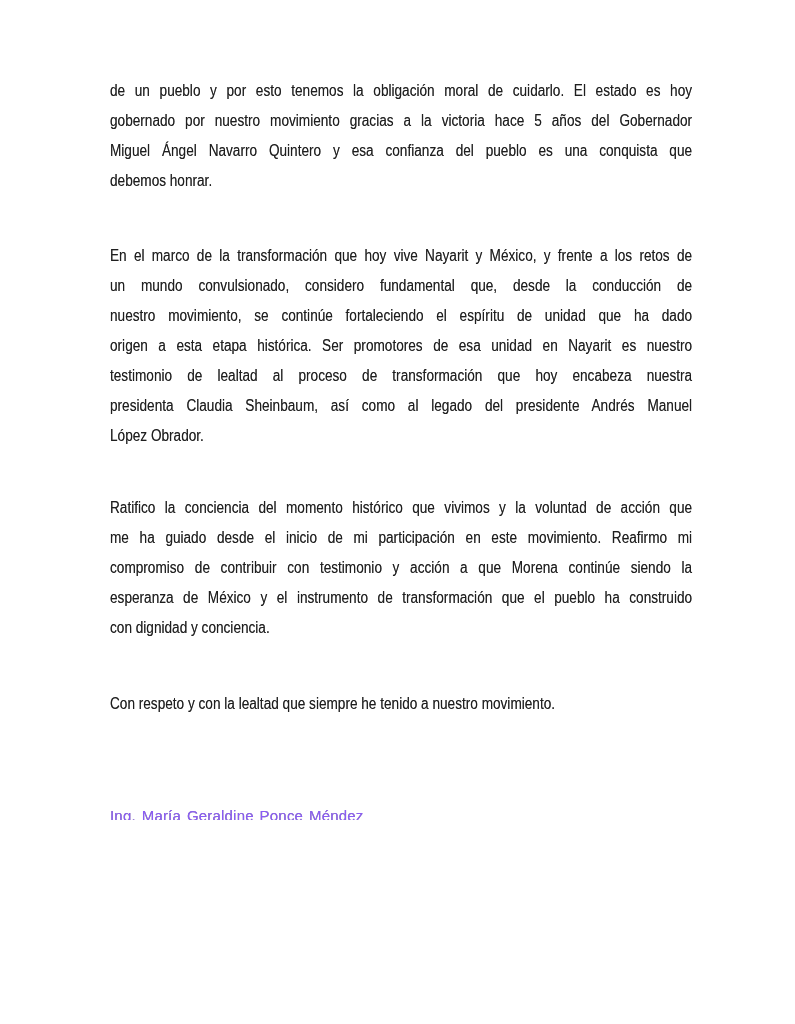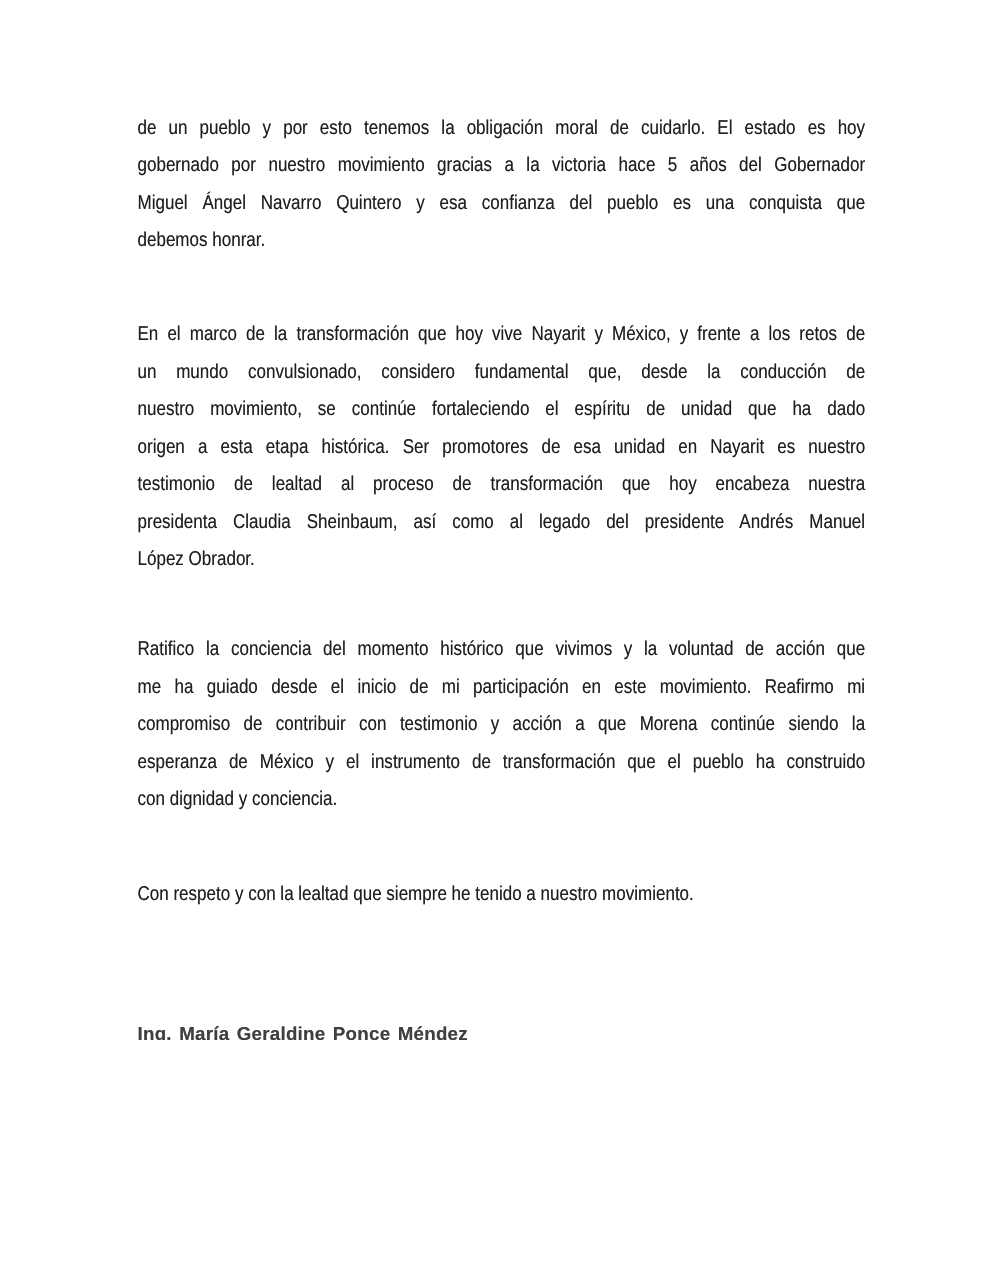--- a/index.html
+++ b/index.html
@@ -7,21 +7,20 @@
     width: 795px; height: 1024px;
     background: #ffffff;
     font-family: "Liberation Sans", sans-serif;
   }
   .page {
     position: relative;
     width: 795px; height: 820px;
     background: #ffffff;
     overflow: hidden;
     color: #1f1f1f;
-    margin-top: 12px;
   }
   .para {
     position: absolute;
     left: 110px;
     width: 684px;               
     transform: scaleX(0.851);
     transform-origin: 0 0;
     font-size: 16px;
     line-height: 30px;
     color: #1f1f1f;
@@ -36,24 +35,24 @@
     text-align-last: left;      
   }
   #paragraph-1 { top: 76px; }
   #paragraph-2 { top: 241px; }
   #paragraph-3 { top: 493px; }
   #paragraph-4 { top: 689px; }
   .signature {
     position: absolute;
     left: 110px; top: 807px;
     font-size: 15px;
-    font-weight: bold;
+    font-weight: normal;
     letter-spacing: 0.2px;
     word-spacing: 1.5px;
-    color: #404040;
+    color: #8b5cf6;
     text-shadow: 0 0 0.5px rgba(20,20,20,0.5);
   }
   
   .smudge {
     position: absolute;
     left: 118px; top: 845px;
     width: 170px; height: 14px;
     opacity: 0.55;
     background:
       radial-gradient(ellipse 14px 4px at 22px 7px,  #cdcdcd 0%, rgba(255,255,255,0) 70%),

